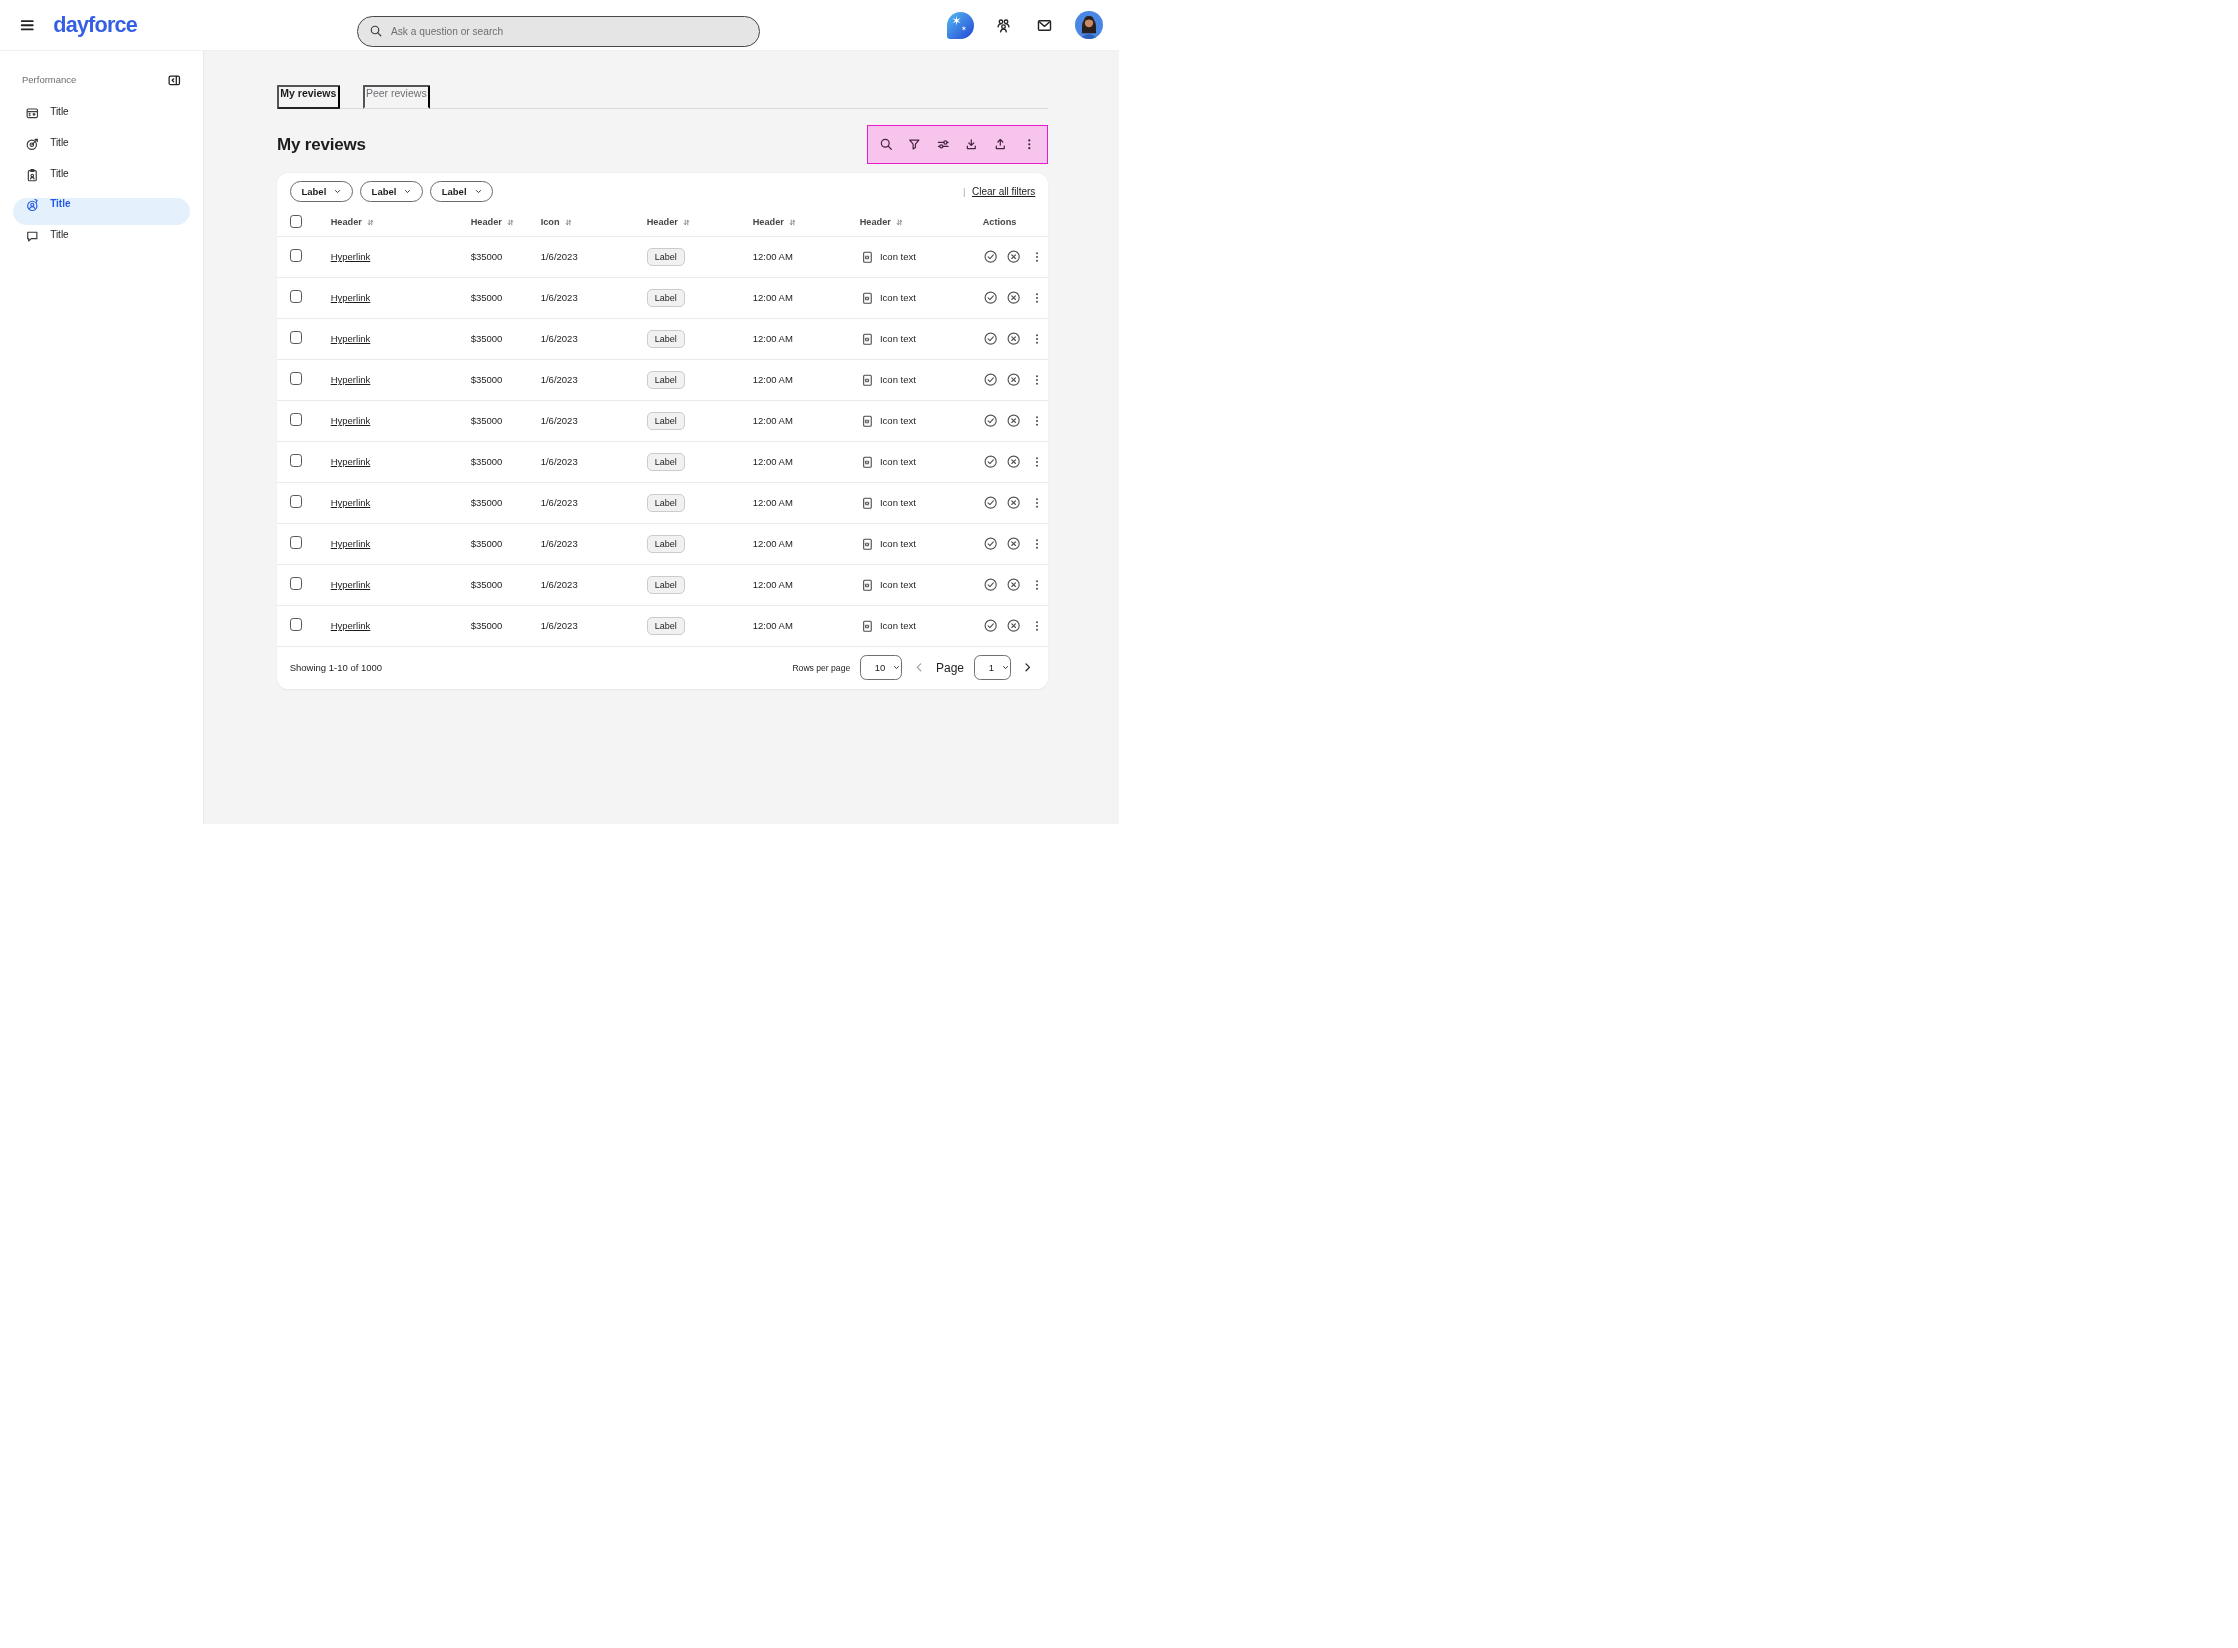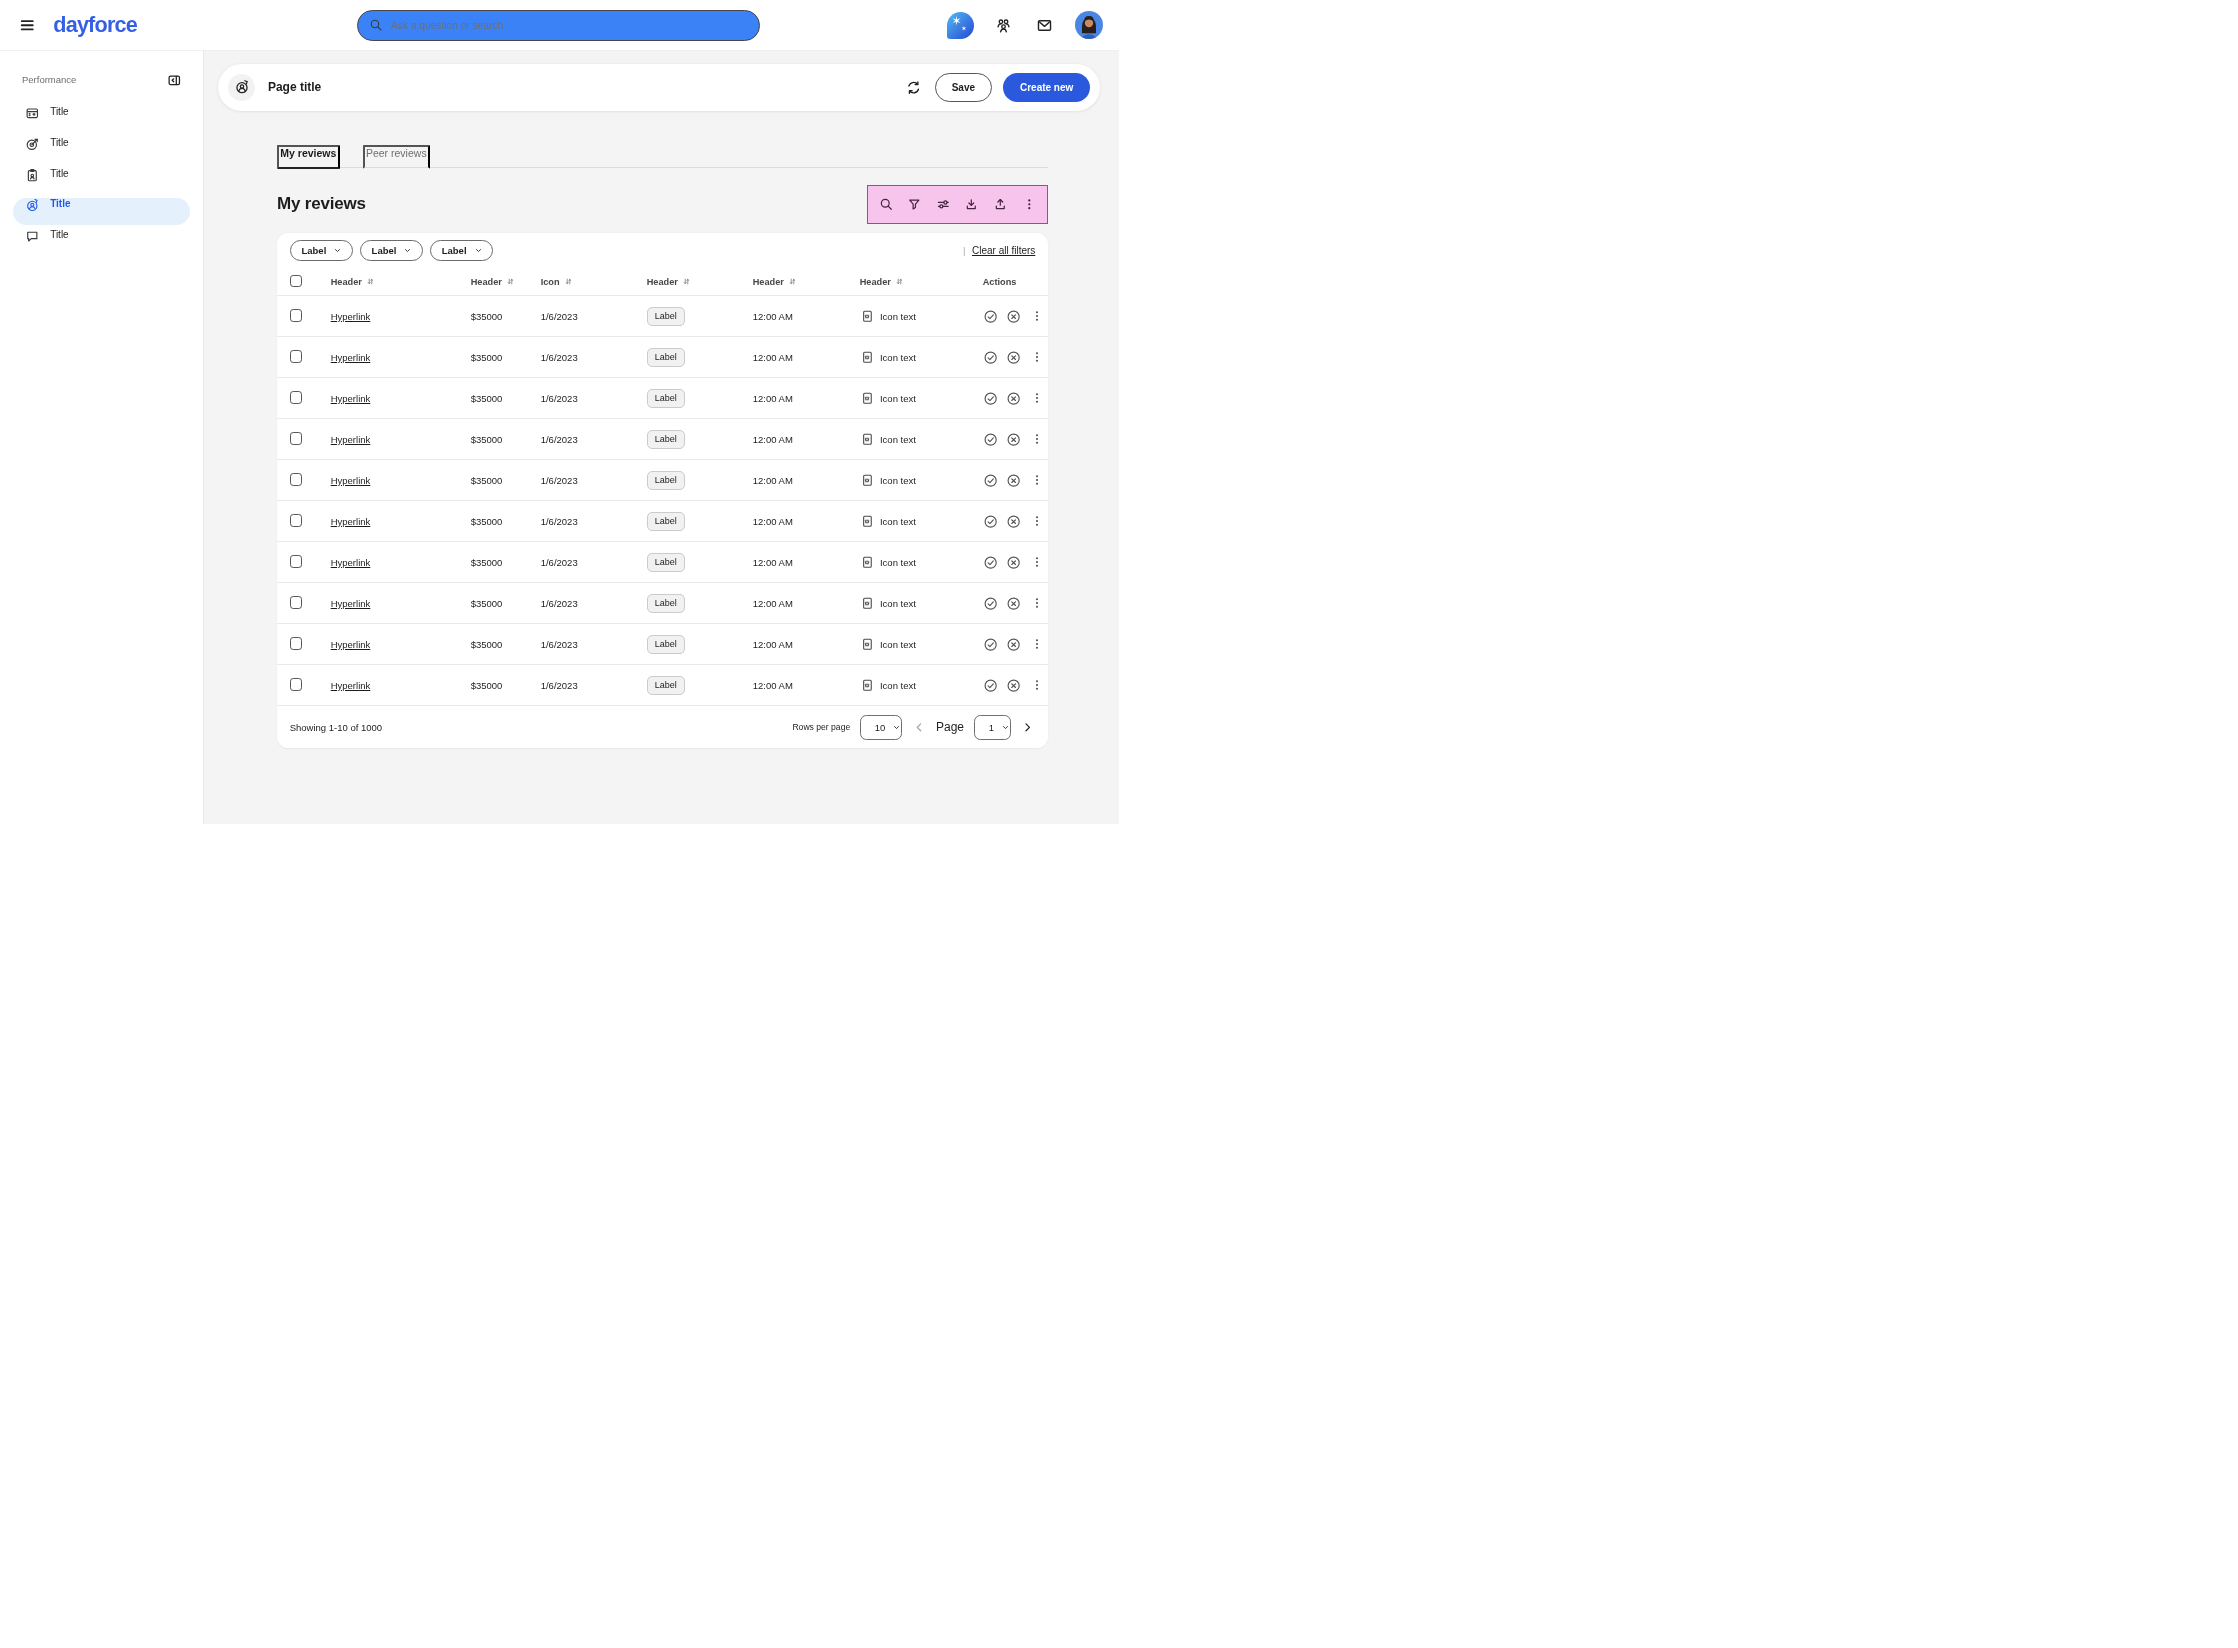--- a/index.html
+++ b/index.html
@@ -10,21 +10,21 @@
   }
   *{box-sizing:border-box; margin:0; padding:0;}
   html,body{background:#fff;}
   body{font-family:"Liberation Sans","DejaVu Sans",sans-serif; color:var(--ink); width:1119px;}
   .app{width:1119px; height:824px; overflow:hidden; position:relative; background:#fff;}
 
   
   .topbar{height:51px; display:flex; align-items:center; padding:0 16.5px; background:#fff; position:relative; border-bottom:0.6px solid #F0F0F1;}
   .iconbtn{background:none; border:none; cursor:pointer; display:flex; align-items:center; justify-content:center; color:#232325; padding:2.5px;}
   .logo{font-size:21.6px; font-weight:bold; letter-spacing:-0.8px; color:var(--brand); margin-left:15.3px;}
-  .searchwrap{position:absolute; left:357px; top:10px; width:403px; height:30.5px; border:1.1px solid #48484A; border-radius:15.3px; display:flex; align-items:center; padding:0 11.4px; gap:7.6px; background:#3b82f6;}
+  .searchwrap{position:absolute; left:357px; top:16px; width:403px; height:30.5px; border:1.1px solid #48484A; border-radius:15.3px; display:flex; align-items:center; padding:0 11.4px; gap:7.6px; background:#e5e5e5;}
   .searchwrap input{border:none; outline:none; font-size:10.2px; flex:1; color:var(--ink); background:transparent; font-family:inherit;}
   .searchwrap input::placeholder{color:var(--muted);}
   .top-right{margin-left:auto; display:flex; align-items:center; gap:19px;}
   .ai-bubble{width:27px; height:27px; border-radius:13.4px 13.4px 13.4px 3.2px; background:linear-gradient(135deg,#55BBF1 0%,#2A57D9 85%); position:relative; cursor:pointer; border:none;}
   .ai-bubble .sp1{position:absolute; left:5.1px; top:3.8px; color:#fff; font-size:12px; line-height:1;}
   .ai-bubble .sp2{position:absolute; left:14.6px; top:13.4px; color:#fff; font-size:7px; line-height:1;}
 
   
   .shell{display:flex; height:773px;}
   .sidebar{width:204px; background:#fff; border-right:0.6px solid #E9E9EA; padding-top:19px; flex:none;}
@@ -364,41 +364,20 @@
                 <use href="#i-comment"></use>
               </svg>
             </span>
     <span>Title</span>
   </div>
         </div>
     </nav>
 
     <main class="content">
 
-      <div class="page-card">
-        <span class="page-badge">
-            <span class="ic">
-              <svg width="16" height="16" viewBox="0 0 25 25">
-                <use href="#i-personsync"></use>
-              </svg>
-            </span>
-          </span>
-        <span class="page-title">Page title</span>
-        <div class="page-actions">
-          <button class="iconbtn">
-              <span class="ic">
-                <svg width="15.3" height="15.3" viewBox="0 0 24 24">
-                  <use href="#i-sync"></use>
-                </svg>
-              </span>
-            </button>
-          <button class="btn btn-outline">Save</button>
-          <button class="btn btn-primary">Create new</button>
-        </div>
-      </div>
 
       <div class="inner">
 
         <div class="tabstrip">
           <button class="tab active">My reviews</button>
           <button class="tab">Peer reviews</button>
         </div>
 
         <div class="head-row">
           <h1 class="h1">My reviews</h1>

